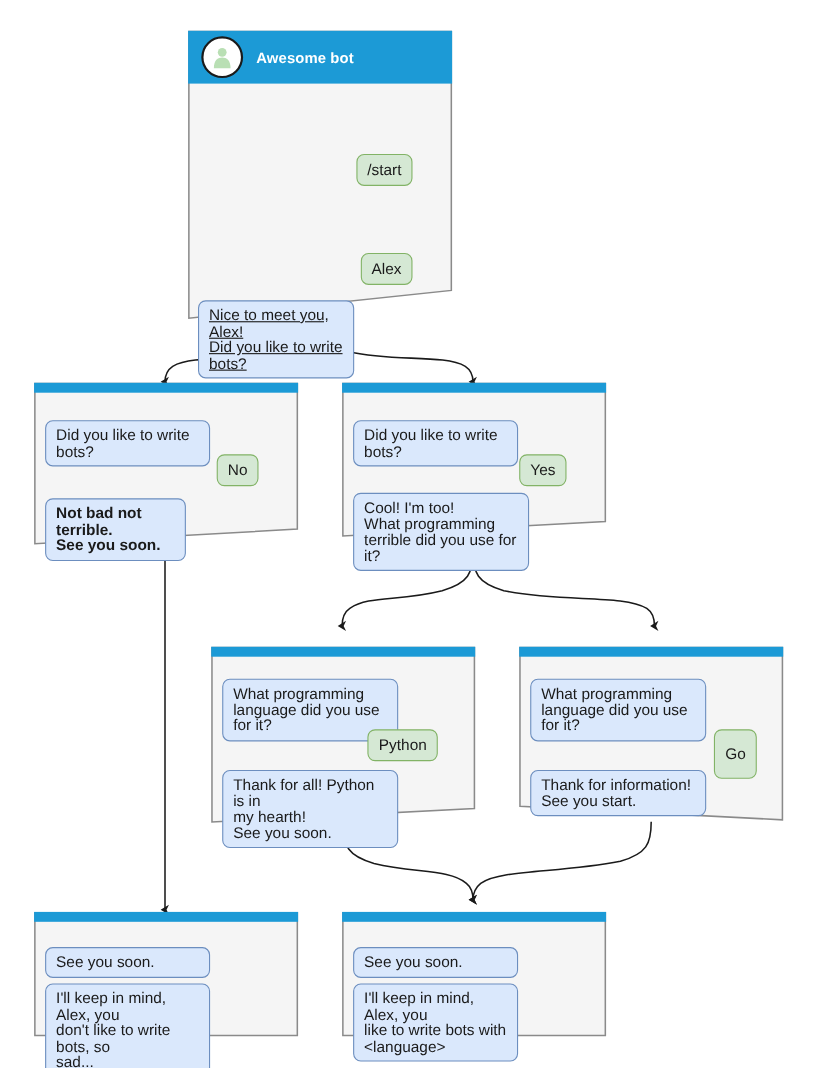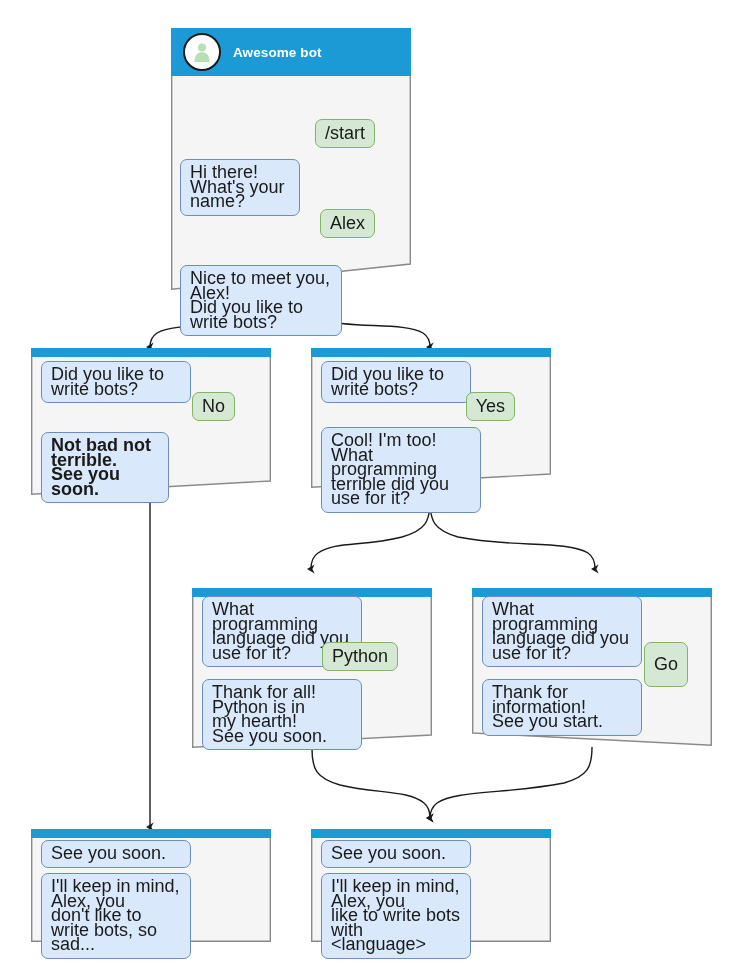--- a/index.html
+++ b/index.html
@@ -58,24 +58,25 @@
   
   .bubbles{
     position:absolute;left:0;right:0;top:0;bottom:0;
     box-sizing:border-box;
   }
   .bub{
     position:absolute;
     box-sizing:border-box;
     border-radius:7px;
     padding:5px 9px 6px 9px;
-    font-size:18px;
+    font-size:14px;
     line-height:14.6px;
     color:#1a1a1a;
     white-space:pre-line;
+    margin-top:21px;
   }
   .bub.bot{
     background:#dae8fc;
     border:1px solid #6c8ebf;
   }
   .bub.user{
     background:#d5e8d4;
     border:1px solid #82b366;
   }
   .bub.user{display:flex;align-items:center;}
@@ -115,24 +116,22 @@
         <div class="avatar">
           <svg width="22" height="22" viewBox="0 0 22 22">
             <circle cx="11" cy="6.6" r="4" fill="#b9dfb4"></circle>
             <path d="M3.4,21 C3.4,13.6 7,11.2 11,11.2 C15,11.2 18.6,13.6 18.6,21 Z" fill="#b9dfb4"></path>
           </svg>
         </div>
         <div class="hdr-title">Awesome bot</div>
       </div>
       <div class="bubbles">
         <div class="bub user" style="left:null;right:36px;top:91px;height:29px;">/start</div>
-        <div class="bub bot" style="left:9px;top:131px;width:120px;">Hi there!
-What's your name?</div>
         <div class="bub user" style="right:36px;top:181px;height:29px;">Alex</div>
-        <div class="bub bot" style="left:9px;top:237px;width:162px;">Nice to meet you, Alex!
+        <div class="bub bot" style="left:9px;top:224px;width:142px;text-decoration:underline;">Nice to meet you, Alex!
 Did you like to write bots?</div>
       </div>
     </div>
   </div>
 
   <div class="node" style="left:31px;top:348px;width:240px;height:147px;">
     <div class="shape">
       <svg viewBox="0 0 240 147" preserveAspectRatio="none">
         <polygon points="0.7,0.7 239.3,0.7 239.3,133 0.7,146.3" fill="#f5f5f5" stroke="#8a8a8a" stroke-width="1.4"></polygon>
       </svg>

